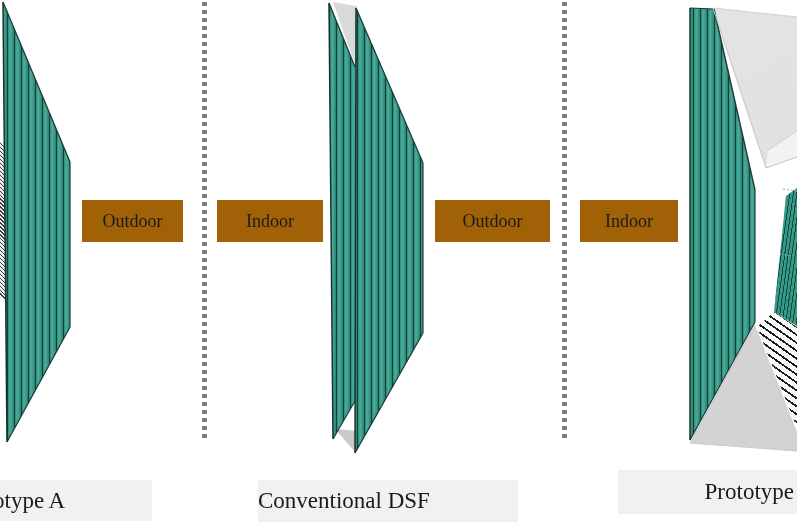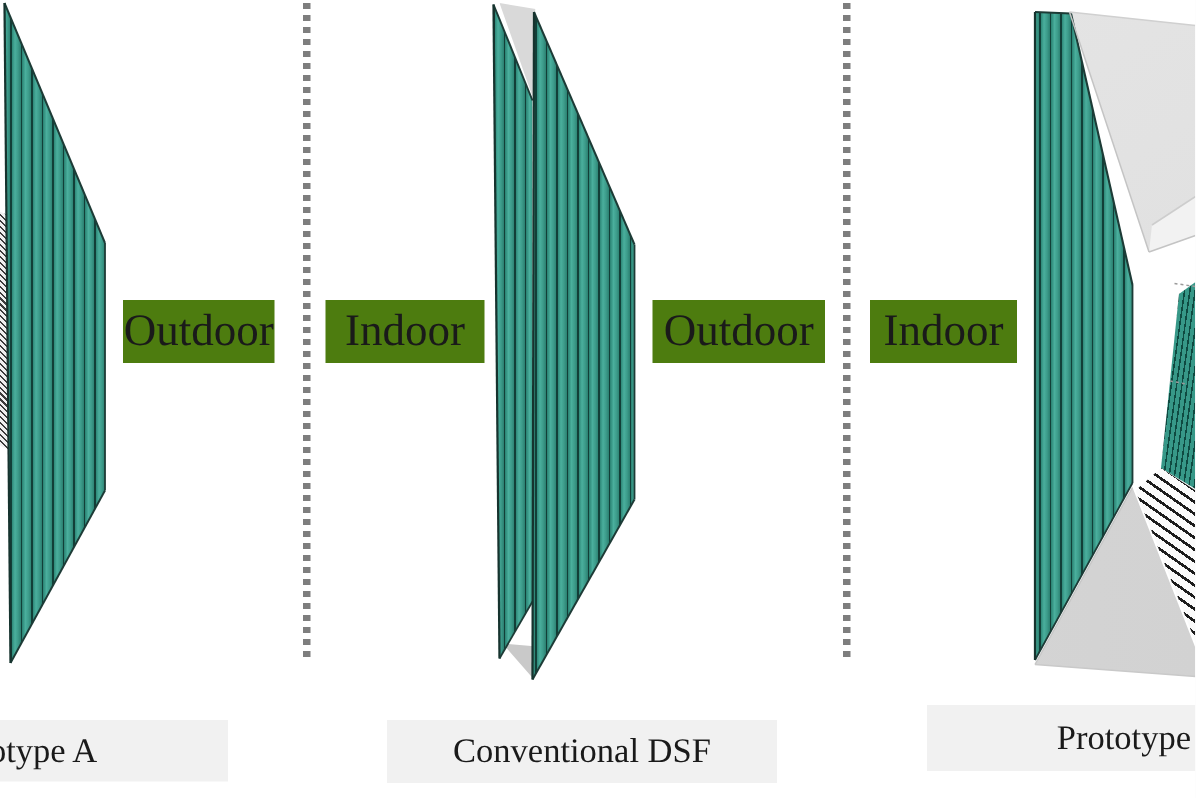--- a/index.html
+++ b/index.html
@@ -41,33 +41,33 @@
   
   .separator{
     position:absolute;top:2px;width:5px;height:440px;
     background:repeating-linear-gradient(to bottom,#7e7e7e 0px,#7e7e7e 4px,transparent 4px,transparent 8px);
   }
   .sep-1{left:202px;}
   .sep-2{left:562px;}
 
   
   .zone-label{
-    position:absolute;height:42px;line-height:42px;background:#4d7c0f;
-    text-align:center;font-size:30px;white-space:nowrap;
+    position:absolute;height:42px;line-height:42px;background:#a16207;
+    text-align:center;font-size:18px;white-space:nowrap;
   }
   .zl-1{left:82px;top:200px;width:101px;}
   .zl-2{left:217px;top:200px;width:106px;}
   .zl-3{left:435px;top:200px;width:115px;}
   .zl-4{left:580px;top:200px;width:98px;}
   .caption{
     position:absolute;height:42px;line-height:42px;background:#f1f1f1;
     font-size:23px;white-space:nowrap;overflow:hidden;
   }
   .cap-1{left:0;top:480px;width:152px;height:41px;line-height:41px;text-align:left;text-indent:-7px;}
-  .cap-2{left:258px;top:480px;width:260px;text-align:center;}
+  .cap-2{left:258px;top:480px;width:260px;text-align:left;}
   .cap-3{left:618px;top:470px;width:179px;height:44px;line-height:44px;text-align:right;padding-right:3px;box-sizing:border-box;}
 
   .edges{position:absolute;inset:0;pointer-events:none;}
 </style>
 </head>
 <body>
 
 <div class="stage">
 
   <div class="shape section-hatch"></div>

